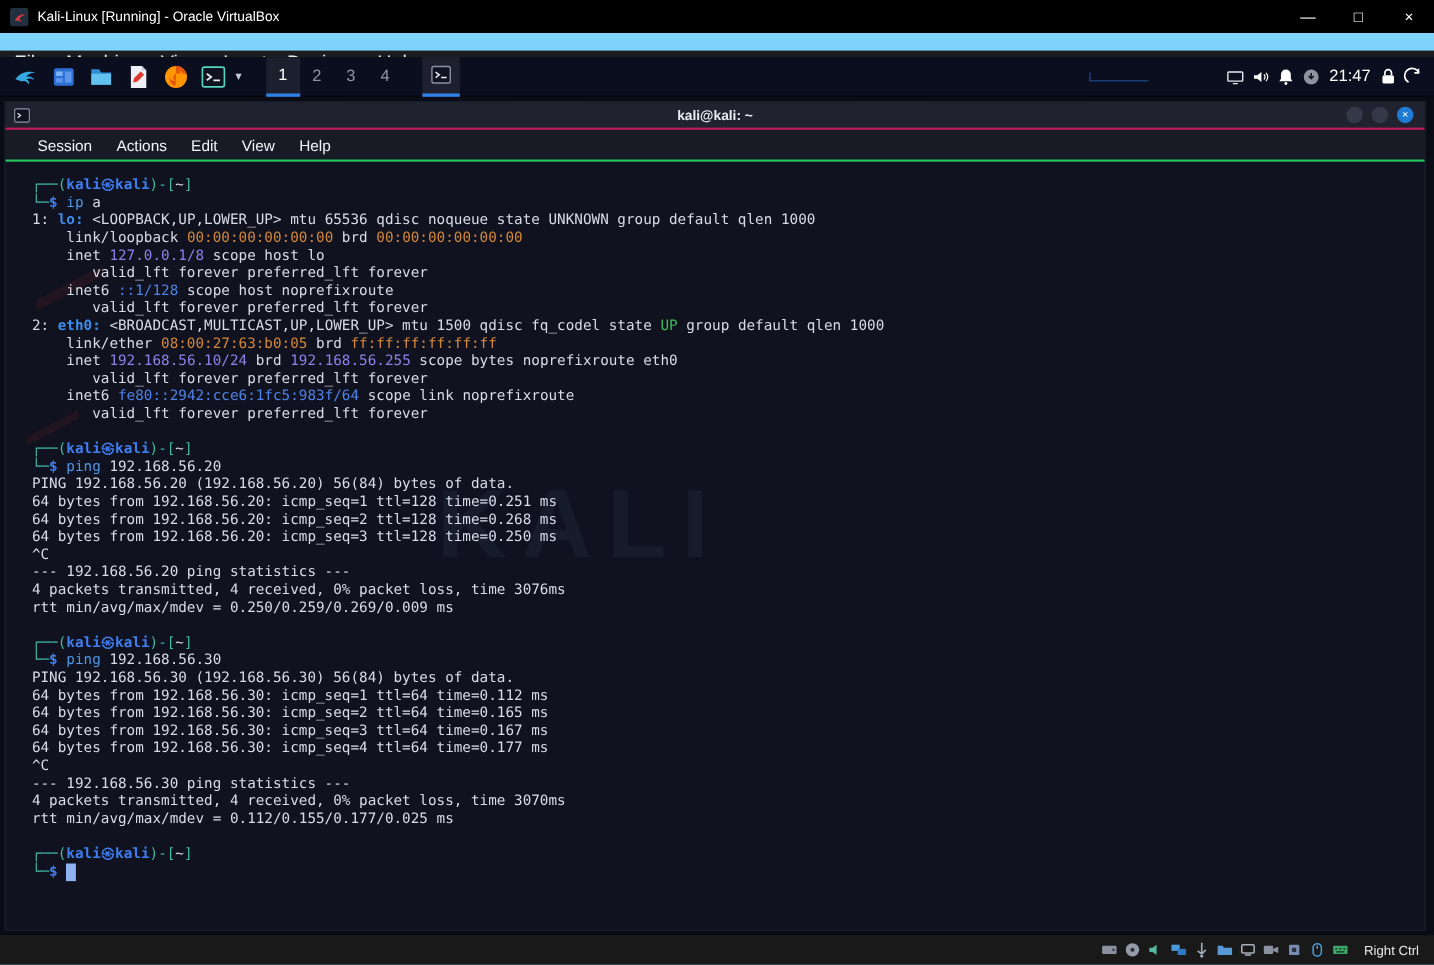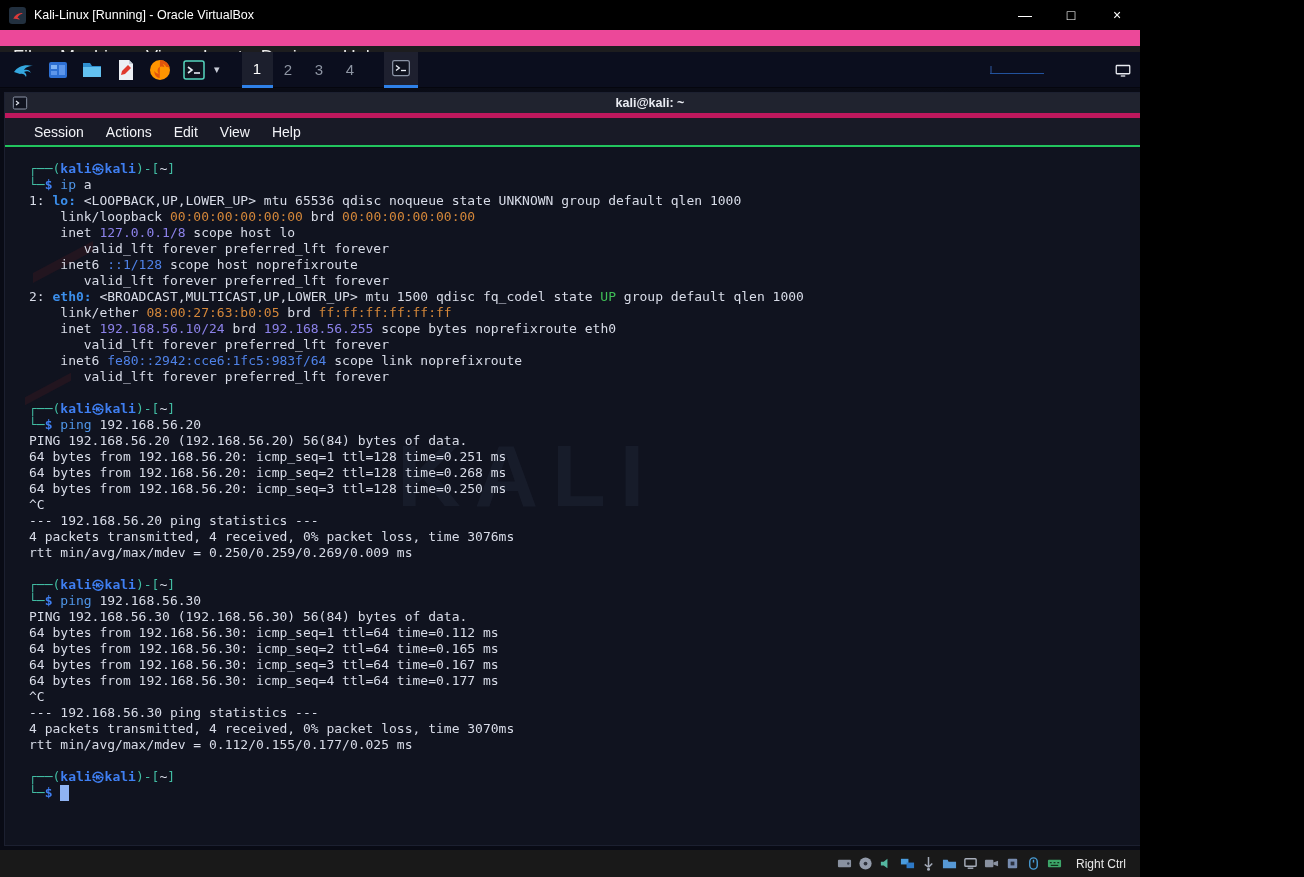--- a/index.html
+++ b/index.html
@@ -1,18 +1,18 @@
 <!DOCTYPE html>
 <html><head>
 <meta charset="utf-8">
 <style>
   * { margin:0; padding:0; box-sizing:border-box; }
   html,body { background:#000; }
   body { font-family:"Liberation Sans", sans-serif; }
-  .screen { position:relative; width:1140px; height:877px; overflow:hidden; background:#ec4899; }
+  .screen { position:relative; width:1304px; height:877px; overflow:hidden; background:#7dd3fc; }
 
   
   .vbox-titlebar { position:absolute; left:0; top:0; width:100%; height:30px; background:#000;
     display:flex; align-items:center; color:#fff; font-size:12.5px; }
   .vbox-app-icon { width:17px; height:17px; margin:0 8px 0 9px; flex:0 0 auto; }
   .vbox-title { flex:1 1 auto; }
   .win-btns { display:flex; height:30px; }
   .win-btn { width:46px; height:30px; display:flex; align-items:center; justify-content:center;
     color:#fff; font-size:14px; cursor:default; }
 
@@ -43,21 +43,21 @@
   .clock { color:#fff; font-size:15px; padding:0 2px; }
 
   
   .desktop { position:absolute; left:0; top:37px; width:100%; height:761px;
     background:radial-gradient(ellipse at 50% 45%, #0e1120 0%, #090b15 70%); }
 
   
   .terminal-window { position:absolute; left:4px; right:8px; top:3px; bottom:4px;
     background:#10131f; border:1px solid #1c2030; display:flex; flex-direction:column; }
   .term-titlebar { height:25px; background:#20232f; display:flex; align-items:center; position:relative;
-    border-bottom:5px solid #be185d; }
+    border-bottom:2px solid #be185d; }
   .term-win-icon { width:16px; height:16px; margin-left:7px; }
   .term-title { position:absolute; left:0; right:0; text-align:center; color:#e9ebf2; font-size:12.5px; font-weight:bold; }
   .term-circles { margin-left:auto; display:flex; gap:8px; padding-right:10px; z-index:1; }
   .circle { width:15px; height:15px; border-radius:50%; background:#343849; }
   .circle.close { background:#1f7ad4; color:#fff; font-size:10px; line-height:15px; text-align:center; }
   .term-menubar { height:29px; background:#181a26; display:flex; align-items:center; padding-left:18px;
     border-bottom:2px solid #22c55e; }
   .term-menu-item { color:#f2f3f7; font-size:14px; padding:0 11px; }
   .term-body { position:relative; flex:1 1 auto; overflow:hidden; }
   .term-scroll { position:relative; z-index:1; padding:14px 0 0 24px; }

